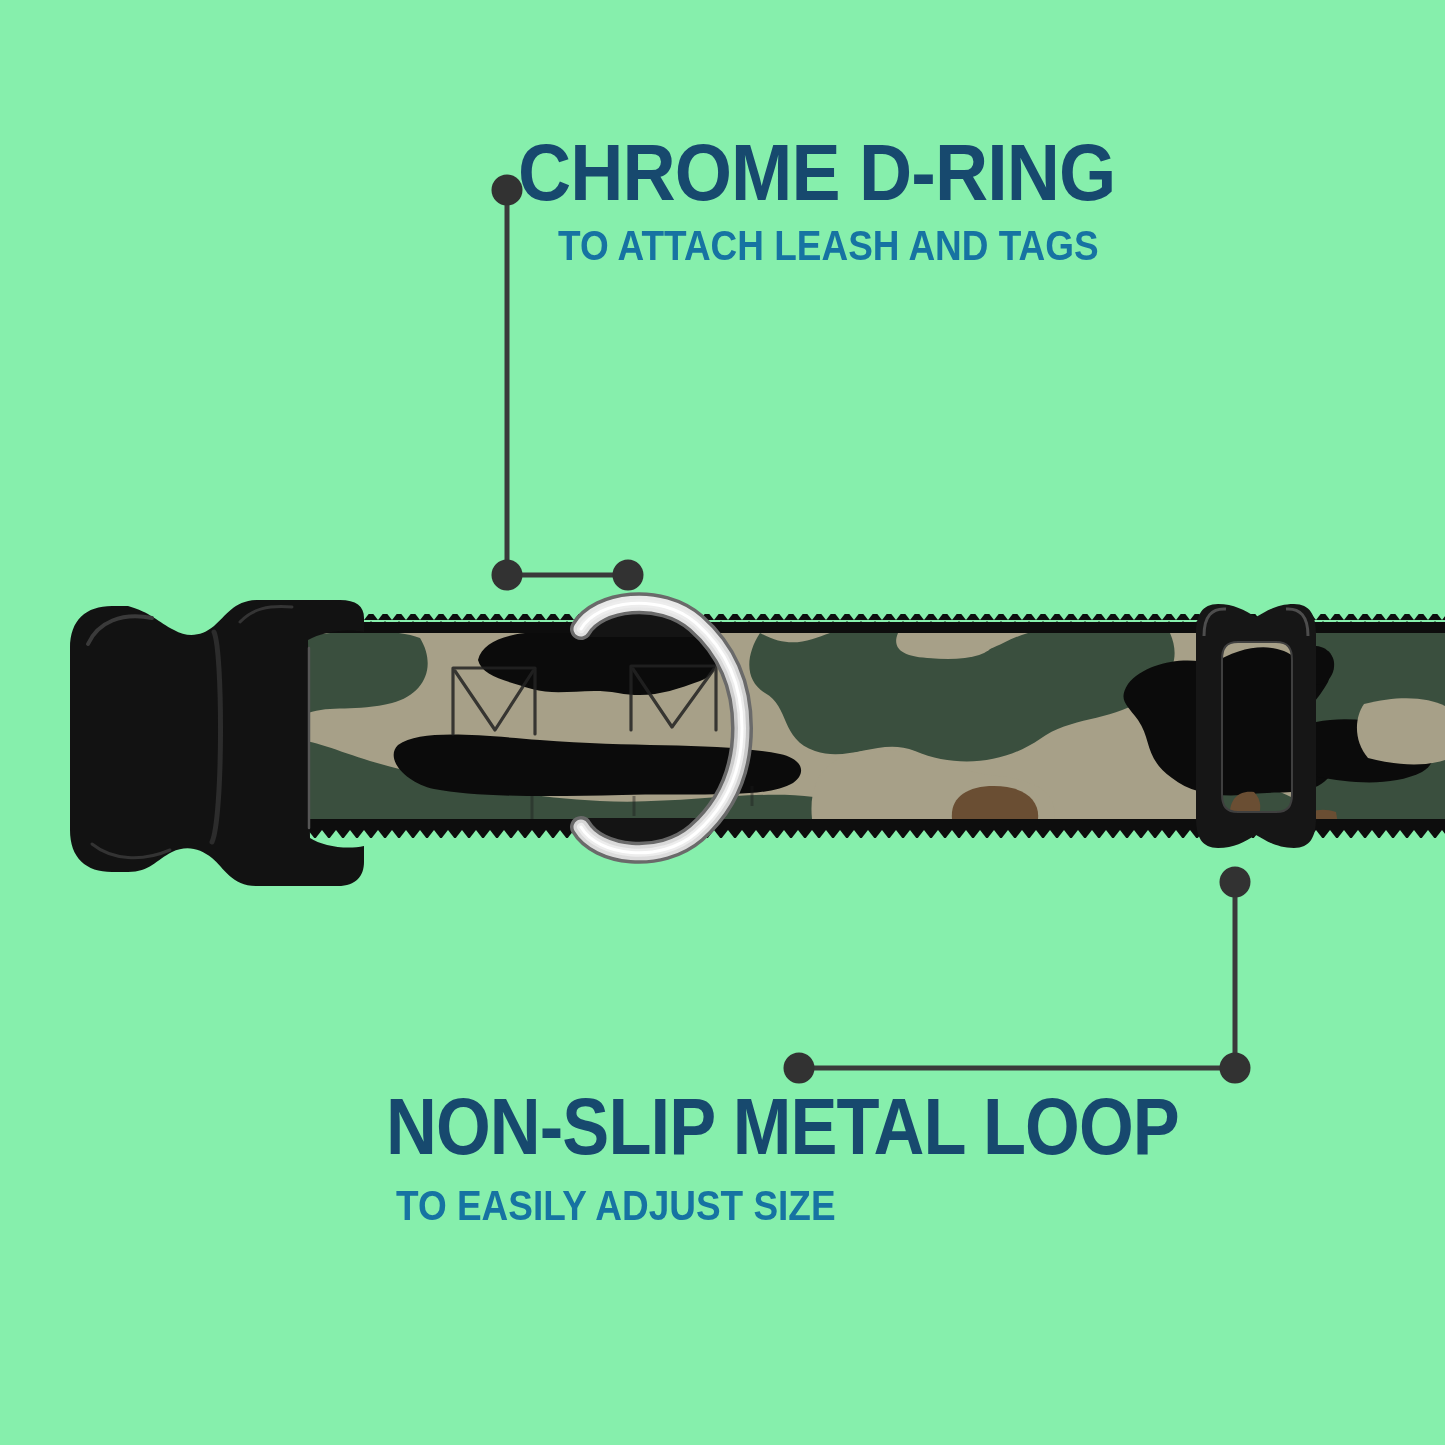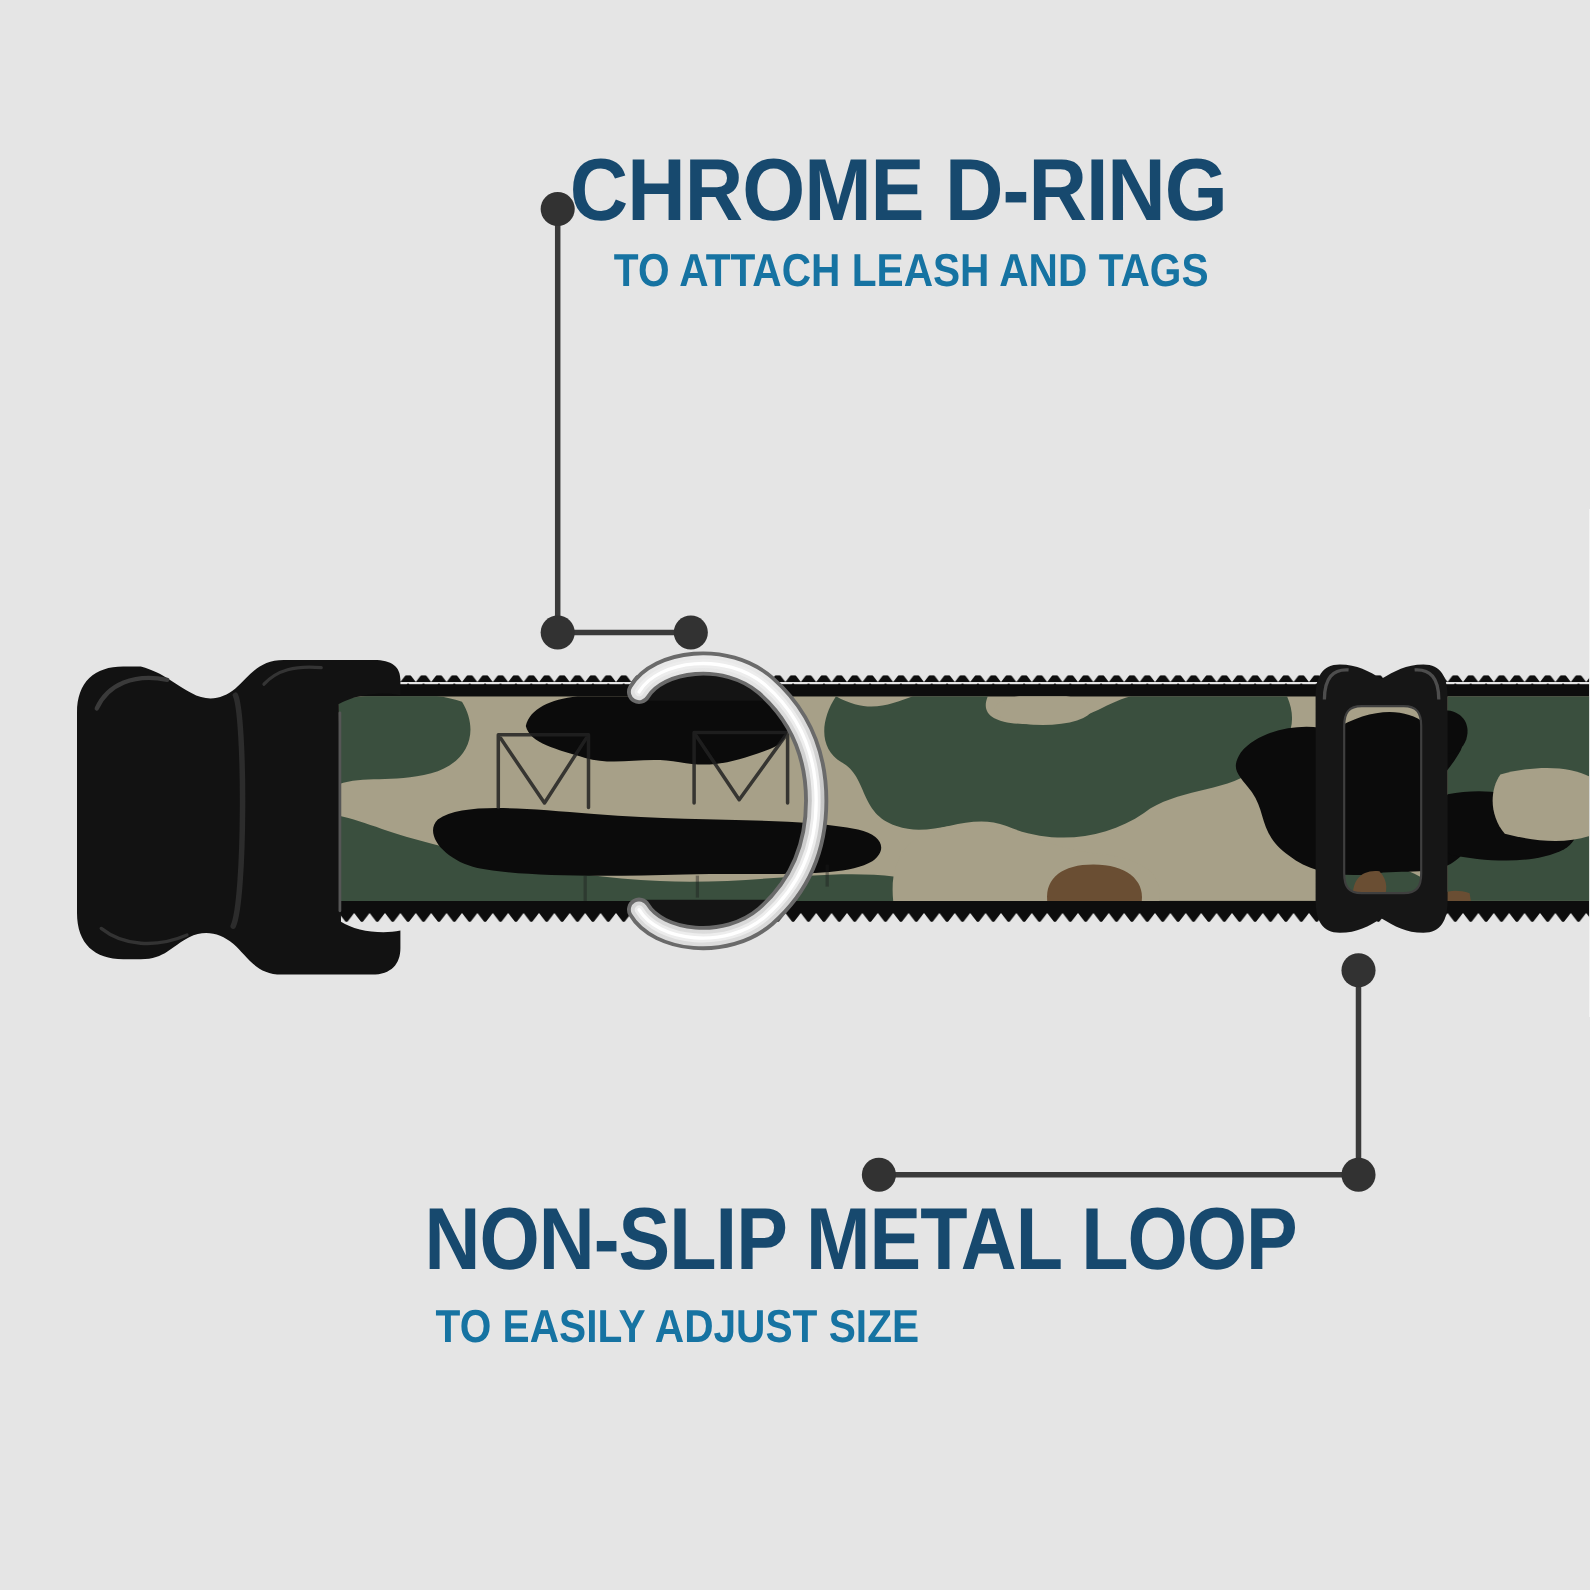--- a/index.html
+++ b/index.html
@@ -1,17 +1,17 @@
 <!DOCTYPE html>
 <html><head>
 <meta charset="utf-8">
 <style>
   html,body{margin:0;padding:0;background:#fff;}
   .stage{
-    position:relative;width:1445px;height:1445px;background:#e5e5e5;
+    position:relative;width:1445px;height:1445px;background:#86efac;
     font-family:"Liberation Sans", sans-serif;overflow:hidden;
   }
   .stage svg{position:absolute;left:0;top:0;}
   .callout-title{
     position:absolute;font-weight:bold;font-size:80px;line-height:1;
     color:#17496e;white-space:nowrap;transform-origin:left top;letter-spacing:-1px;
   }
   .callout-sub{
     position:absolute;font-weight:bold;font-size:42px;line-height:1;
     color:#1673a2;white-space:nowrap;transform-origin:left top;

